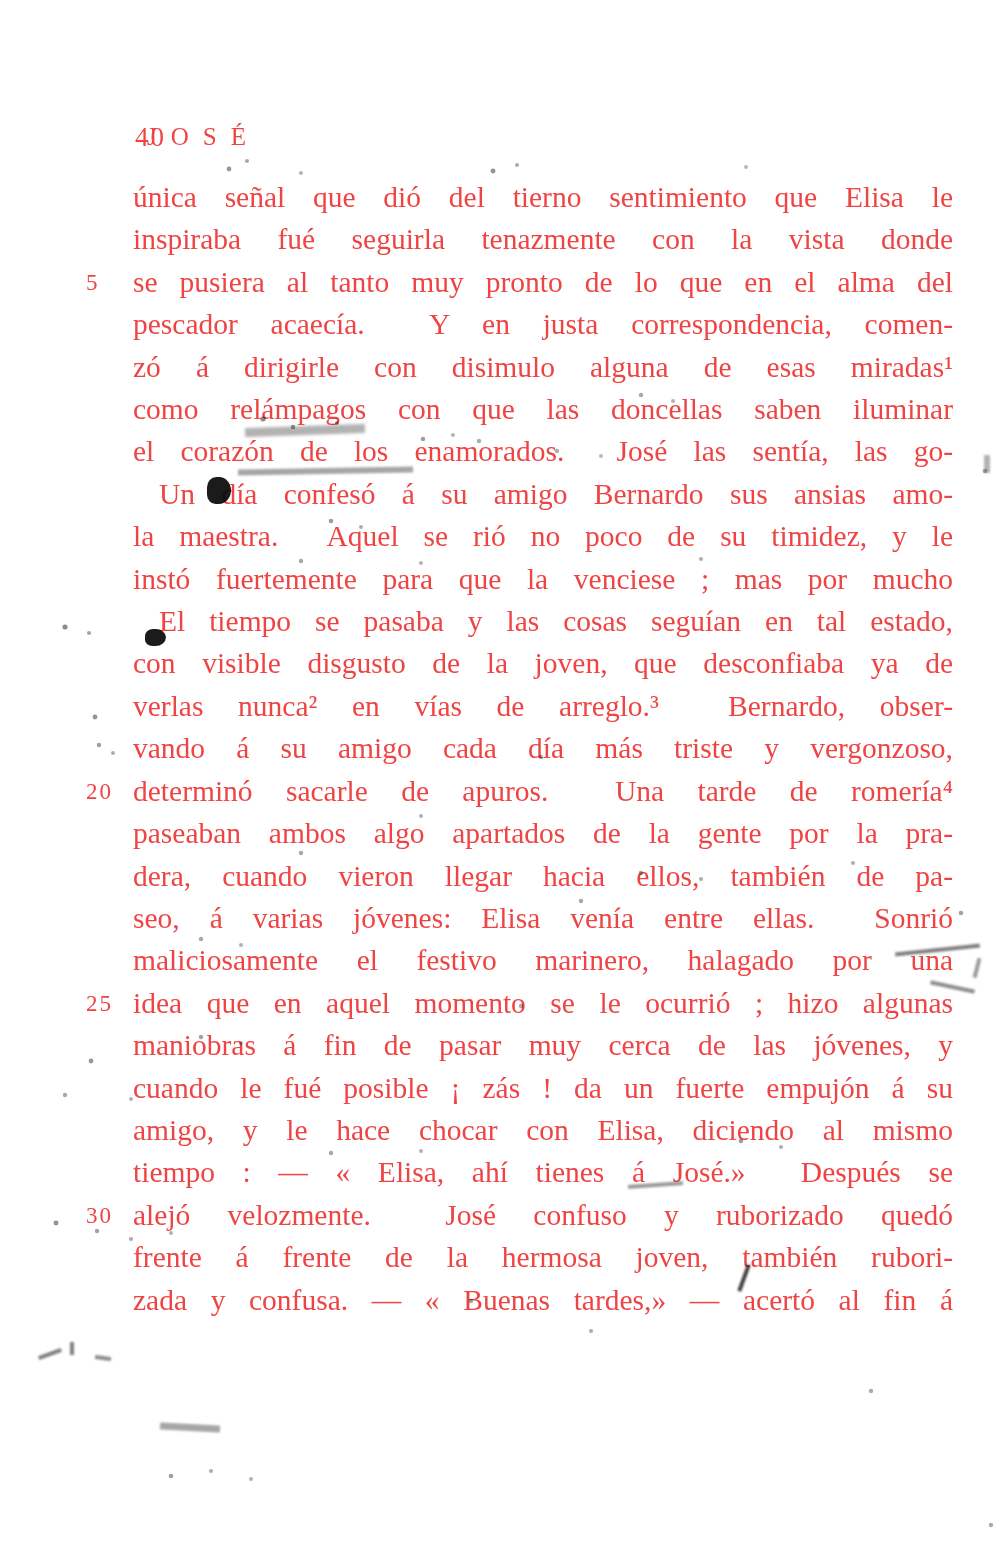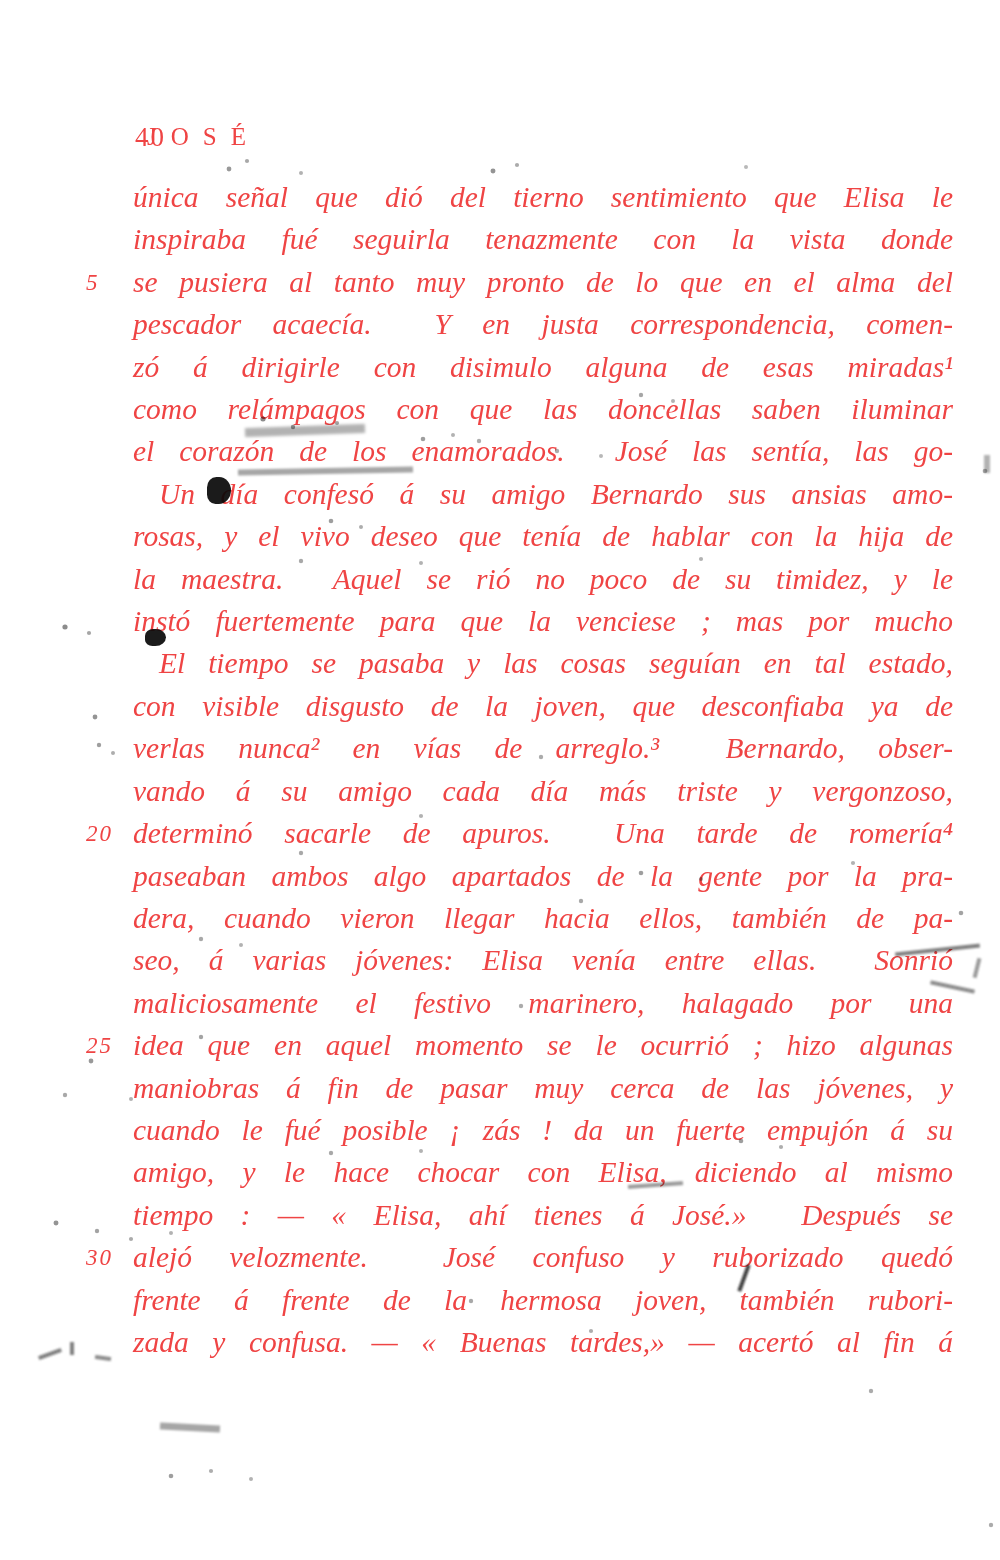--- a/index.html
+++ b/index.html
@@ -18,21 +18,20 @@
   
   .text-block{
     position:absolute;top:176px;left:133px;width:820px;
     font-size:29.5px;line-height:42.4px;
   }
   .paragraph{margin:0;padding:0;}
   .line{
     position:relative;
     text-align:justify;
     text-align-last:justify;
-    font-style:italic;
   }
   .line.para-end{text-align-last:left;}
   .line.first{text-indent:26px;}
   .margin-num{
     position:absolute;left:-47px;top:1px;width:40px;
     text-align:right;font-size:23px;line-height:42.4px;letter-spacing:2px;
     font-variant-numeric:oldstyle-nums;
   }
   
   .noise{position:absolute;inset:0;pointer-events:none;}
@@ -88,21 +87,20 @@
         <div class="line">única señal que dió del tierno sentimiento que Elisa le</div>
         <div class="line">inspiraba fué seguirla tenazmente con la vista donde</div>
         <div class="line"><span class="margin-num">5</span>se pusiera al tanto muy pronto de lo que en el alma del</div>
         <div class="line">pescador acaecía.&nbsp; Y en justa correspondencia, comen-</div>
         <div class="line">zó á dirigirle con disimulo alguna de esas miradas¹</div>
         <div class="line">como relámpagos con que las doncellas saben iluminar</div>
         <div class="line">el corazón de los enamorados.&nbsp; José las sentía, las go-</div>
       </div>
       <div class="paragraph">
         <div class="line first">Un día confesó á su amigo Bernardo sus ansias amo-</div>
-        <div class="line">rosas, y el vivo deseo que tenía de hablar con la hija de</div>
         <div class="line">la maestra.&nbsp; Aquel se rió no poco de su timidez, y le</div>
         <div class="line">instó fuertemente para que la venciese ; mas por mucho</div>
       </div>
       <div class="paragraph">
         <div class="line first">El tiempo se pasaba y las cosas seguían en tal estado,</div>
         <div class="line">con visible disgusto de la joven, que desconfiaba ya de</div>
         <div class="line">verlas nunca² en vías de arreglo.³&nbsp; Bernardo, obser-</div>
         <div class="line">vando á su amigo cada día más triste y vergonzoso,</div>
         <div class="line"><span class="margin-num">20</span>determinó sacarle de apuros.&nbsp; Una tarde de romería⁴</div>
         <div class="line">paseaban ambos algo apartados de la gente por la pra-</div>

